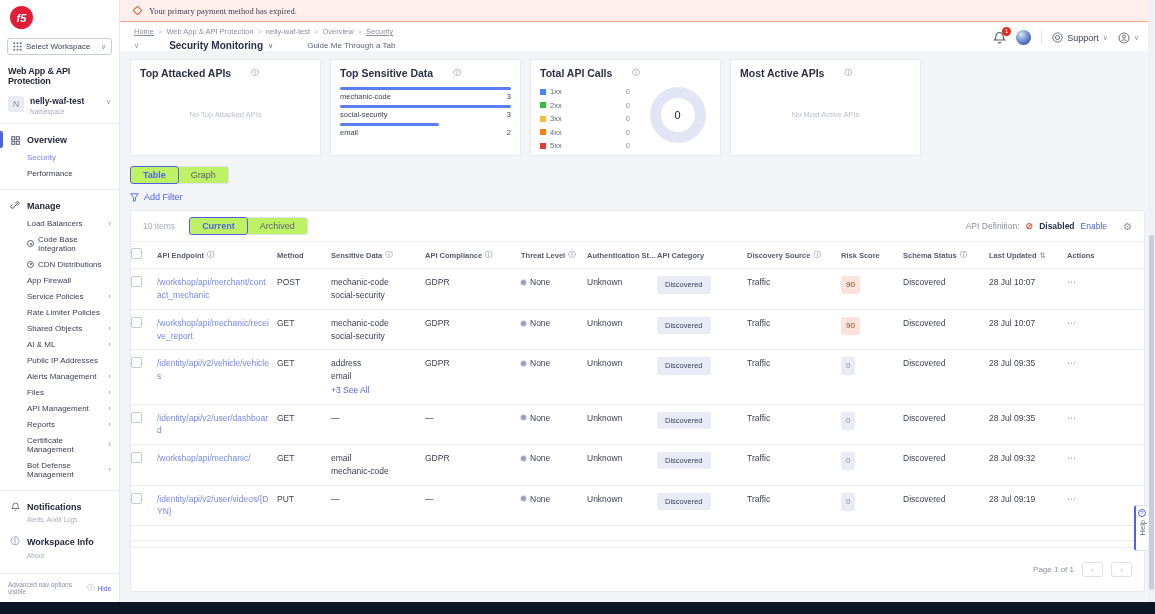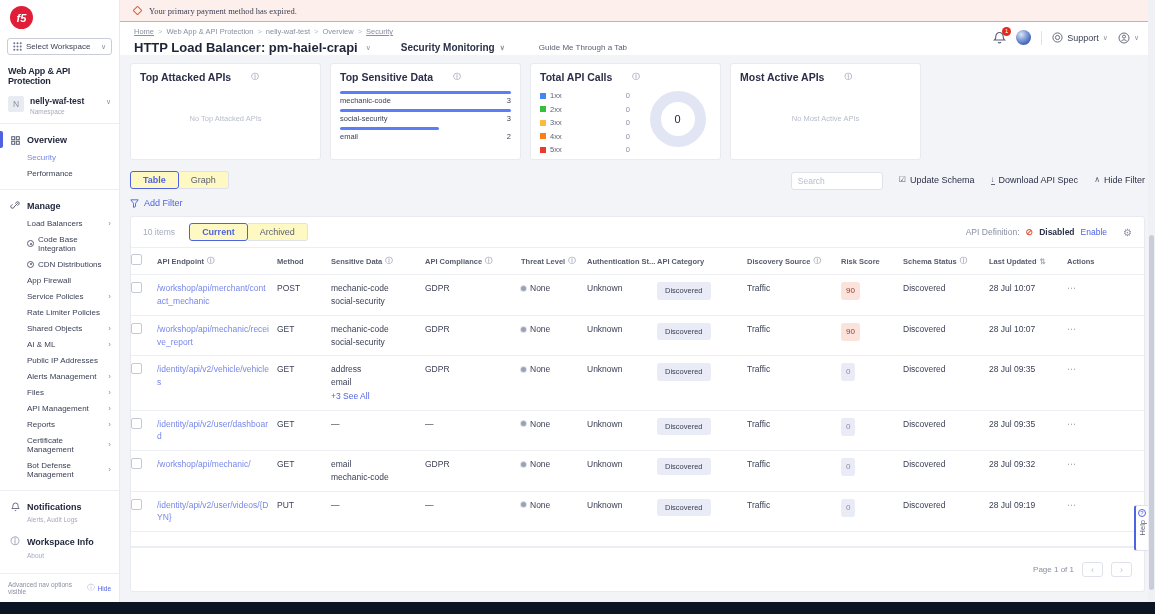--- a/index.html
+++ b/index.html
@@ -75,21 +75,21 @@
   .calls-body { display:flex; margin-top:6px; align-items:flex-start; }
   .legend { width:104px; }
   .leg-row { display:flex; align-items:center; gap:4px; font-size:7.5px; color:#5a5f73; height:13.5px; }
   .leg-swatch { width:6px; height:6px; flex:none; }
   .leg-val { margin-left:auto; margin-right:14px; color:#8a8fa3; }
   .donut { width:56px; height:56px; border:11px solid #e2e5f4; border-radius:50%; display:flex; align-items:center; justify-content:center; font-size:11px; color:#23283d; margin:2px auto 0; }
 
   
   .toolbar { display:flex; align-items:center; margin-top:10px; flex:none; }
   .seg { display:flex; }
-  .seg-btn { font-size:9px; padding:3px 12px; border:1px solid #dfe2ea; background:#fef9c3; color:#5a5f73; }
+  .seg-btn { font-size:9px; padding:3px 12px; border:1px solid #dfe2ea; background:#bef264; color:#5a5f73; }
   .seg-btn:first-child { border-radius:3px 0 0 3px; }
   .seg-btn:last-child { border-radius:0 3px 3px 0; border-left:none; }
   .seg-btn.active { border:1px solid #4f62e2; color:#4f62e2; border-radius:3px; font-weight:bold; }
   .toolbar-right { margin-left:auto; display:flex; align-items:center; gap:16px; }
   .search-box input { width:92px; font-size:8.5px; padding:3px 6px; border:1px solid #dfe2ea; border-radius:3px; color:#3c4156; font-family:"Liberation Sans",sans-serif; outline:none; }
   .search-box input::placeholder { color:#b9bdcc; }
   .tool-link { font-size:9px; color:#2b3048; display:flex; gap:4px; align-items:center; white-space:nowrap; }
   .tool-ico { font-size:8px; color:#5a5f73; line-height:1; }
   .dl-ico { border-bottom:1px solid #5a5f73; }
   .add-filter { margin-top:8px; font-size:9px; color:#4f62e2; display:flex; gap:5px; align-items:center; flex:none; }
@@ -306,21 +306,20 @@
           <span class="bc-sep">&gt;</span>
           <span class="bc-item">Web App &amp; API Protection</span>
           <span class="bc-sep">&gt;</span>
           <span class="bc-item">nelly-waf-test</span>
           <span class="bc-sep">&gt;</span>
           <span class="bc-item">Overview</span>
           <span class="bc-sep">&gt;</span>
           <span class="bc-item bc-link">Security</span>
         </div>
       <div class="title-row">
-        <span class="page-title">HTTP Load Balancer: pm-haiel-crapi</span>
         <span class="chevd">∨</span>
         <span class="monitoring">
           <span>Security Monitoring</span>
           <span class="chevd">∨</span>
         </span>
         <span class="guide">Guide Me Through a Tab</span>
       </div>
 
       <div class="header-icons">
         <span class="bell-wrap">
@@ -442,37 +441,20 @@
           </div>
           <div class="card-empty">No Most Active APIs</div>
         </div>
       </div>
 
       <div class="toolbar">
         <div class="seg">
           <span class="seg-btn active">Table</span>
           <span class="seg-btn">Graph</span>
         </div>
-        <div class="toolbar-right">
-          <span class="search-box">
-            <input type="text" placeholder="Search" style="">
-          </span>
-          <span class="tool-link">
-            <span class="tool-ico">☑</span>
-            <span>Update Schema</span>
-          </span>
-          <span class="tool-link">
-            <span class="tool-ico dl-ico">↓</span>
-            <span>Download API Spec</span>
-          </span>
-          <span class="tool-link">
-            <span class="tool-ico">∧</span>
-            <span>Hide Filter</span>
-          </span>
-        </div>
       </div>
 
       <div class="add-filter">
         <svg width="9" height="9" viewBox="0 0 9 9">
             <path d="M0.8 0.8 H8.2 L5.5 4.4 V7.6 L3.5 8.4 V4.4 Z" fill="none" stroke="#4f62e2" stroke-width="0.9"></path>
           </svg>
         <span>Add Filter</span>
       </div>
 
       <div class="table-card">

